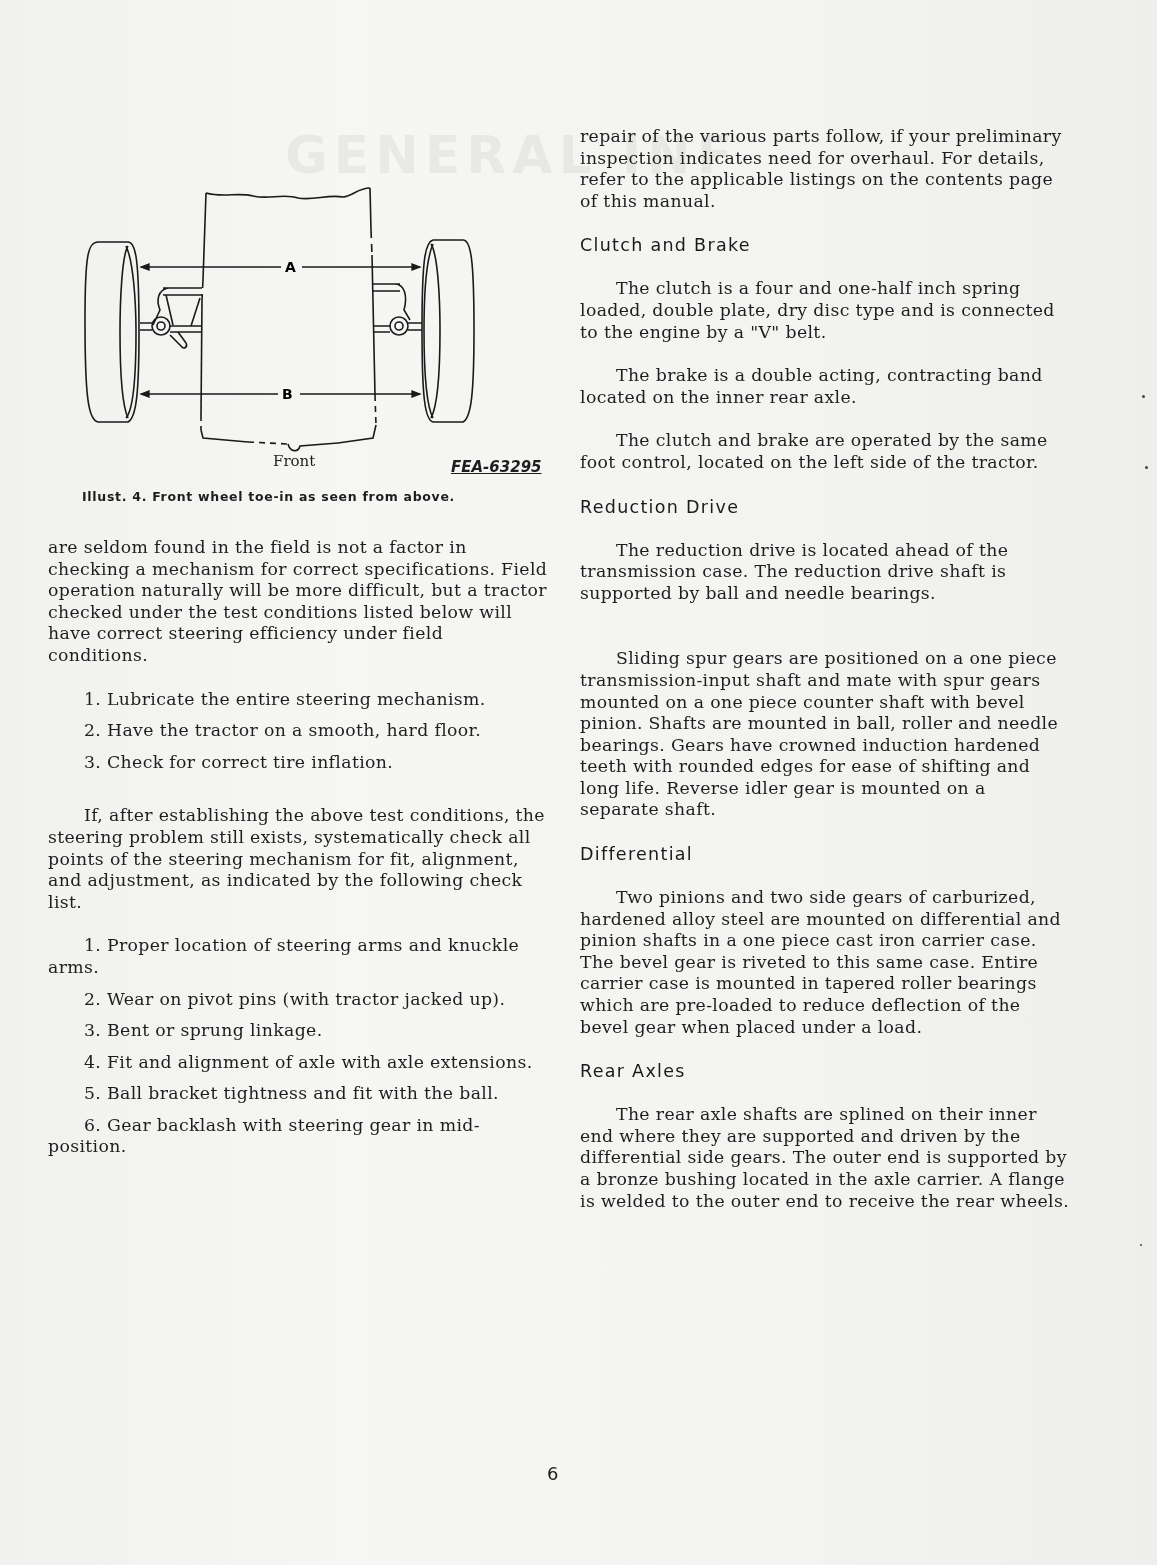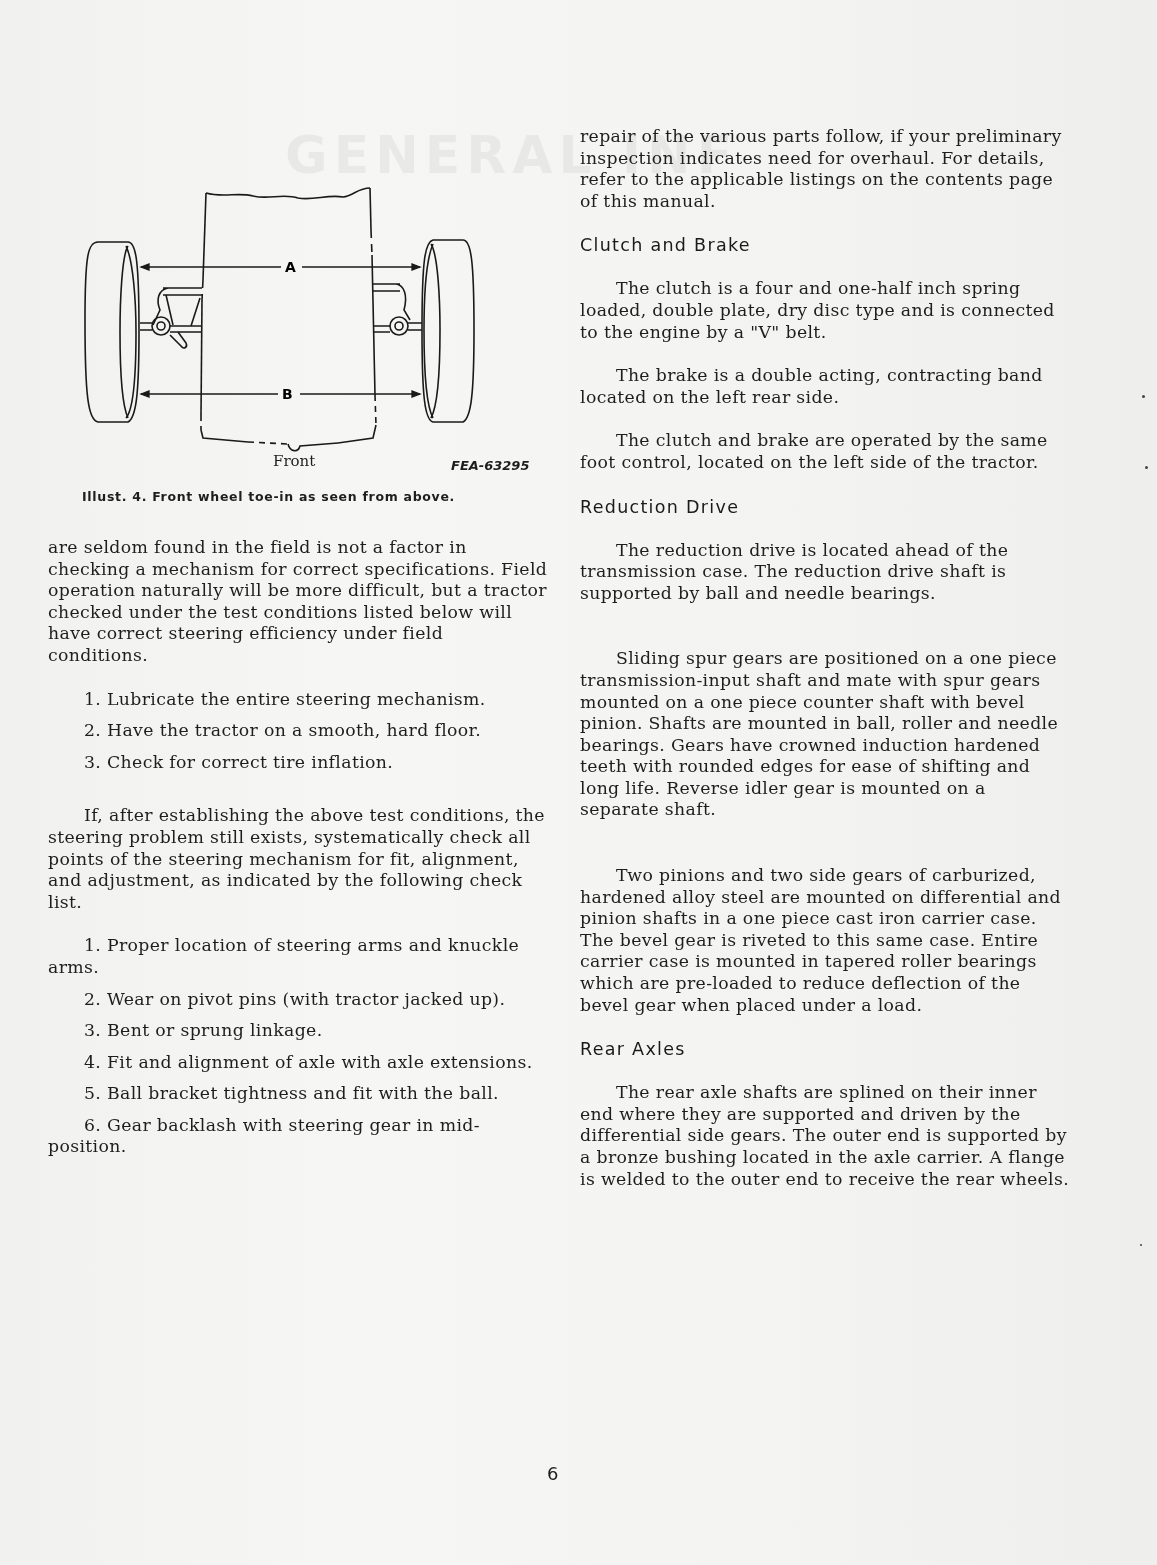--- a/index.html
+++ b/index.html
@@ -25,22 +25,22 @@
     .gap-s { height: 10px; }
     h2.section {
       margin: 0; font-family: "DejaVu Sans", "Liberation Sans", sans-serif;
       font-weight: normal; font-size: 17.5px; letter-spacing: 1.3px; color: #1a1a1a;
       line-height: 22px;
     }
     .figure { position: relative; width: 500px; height: 340px; }
     .figure svg { position: absolute; left: 0; top: 0; }
     .fig-front { position: absolute; left: 225px; top: 292px; font-size: 15px;
       font-family: "DejaVu Serif", serif; }
-    .fig-code { position: absolute; left: 403px; top: 298px; font-size: 13px; font-style: italic;
-      font-family: "DejaVu Sans", sans-serif; font-weight: bold; }
+    .fig-code { position: absolute; left: 403px; top: 298px; font-size: 15px; font-style: italic;
+      font-family: "DejaVu Sans", sans-serif; font-weight: bold; text-decoration: underline; }
     .fig-caption { position: absolute; left: 34px; top: 329px; font-size: 12.5px;
       font-family: "DejaVu Sans", sans-serif; font-weight: bold; letter-spacing: 0.7px; white-space: nowrap; }
     .fig-label { font-family: "DejaVu Sans", sans-serif; font-weight: bold; font-size: 14px; }
     .page-num { position: absolute; left: 547px; top: 1463px; font-size: 18px;
       font-family: "DejaVu Sans", sans-serif; }
     .speck { position: absolute; width: 3px; height: 3px; background: #444; border-radius: 50%; }
   </style>
 </head>
 <body>
 
@@ -137,40 +137,41 @@
 
   <div class="col col-right">
     <p class="body">repair of the various parts follow, if your preliminary inspection indicates need for overhaul.  For details, refer to the applicable listings on the contents page of this manual.</p>
     <div class="gap"></div>
 
     <section>
       <h2 class="section">Clutch and Brake</h2>
       <div class="gap"></div>
       <p class="body indent">The clutch is a four and one-half inch spring loaded, double plate, dry disc type and is connected to the engine by a "V" belt.</p>
       <div class="gap"></div>
-      <p class="body indent">The brake is a double acting, contracting band located on the left rear side.</p>
+      <p class="body indent">The brake is a double acting, contracting band located on the inner rear axle.</p>
       <div class="gap"></div>
       <p class="body indent">The clutch and brake are operated by the same foot control, located on the left side of the tractor.</p>
     </section>
     <div class="gap"></div>
 
     <section>
       <h2 class="section">Reduction Drive</h2>
       <div class="gap"></div>
       <p class="body indent">The reduction drive is located ahead of the transmission case.  The reduction drive shaft is supported by ball and needle bearings.</p>
     </section>
     <div class="gap"></div>
 
     <section>
       <div class="gap"></div>
       <p class="body indent">Sliding spur gears are positioned on a one piece transmission-input shaft and mate with spur gears mounted on a one piece counter shaft with bevel pinion.  Shafts are mounted in ball, roller and needle bearings. Gears have crowned induction hardened teeth with rounded edges for ease of shifting and long life.  Reverse idler gear is mounted on a separate shaft.</p>
     </section>
     <div class="gap"></div>
 
     <section>
+      <h2 class="section">Differential</h2>
       <div class="gap"></div>
       <p class="body indent">Two pinions and two side gears of carburized, hardened alloy steel are mounted on differential and pinion shafts in a one piece cast iron carrier case.  The bevel gear is riveted to this same case.  Entire carrier case is mounted in tapered roller bearings which are pre-loaded to reduce deflection of the bevel gear when placed under a load.</p>
     </section>
     <div class="gap"></div>
 
     <section>
       <h2 class="section">Rear Axles</h2>
       <div class="gap"></div>
       <p class="body indent">The rear axle shafts are splined on their inner end where they are supported and driven by the differential side gears.  The outer end is supported by a bronze bushing located in the axle carrier.  A flange is welded to the outer end to receive the rear wheels.</p>
     </section>

